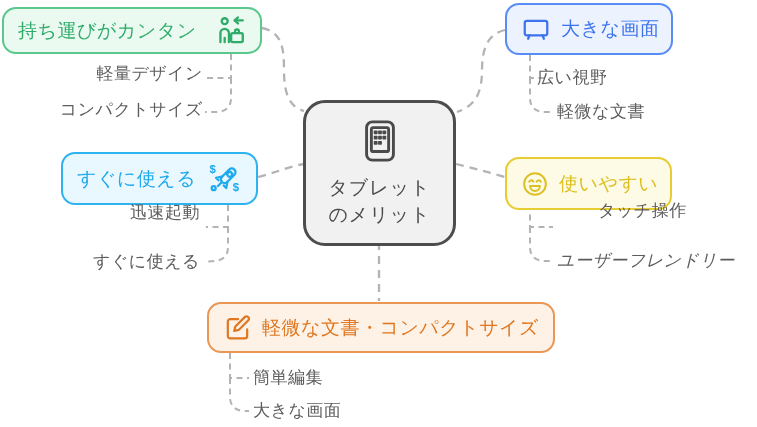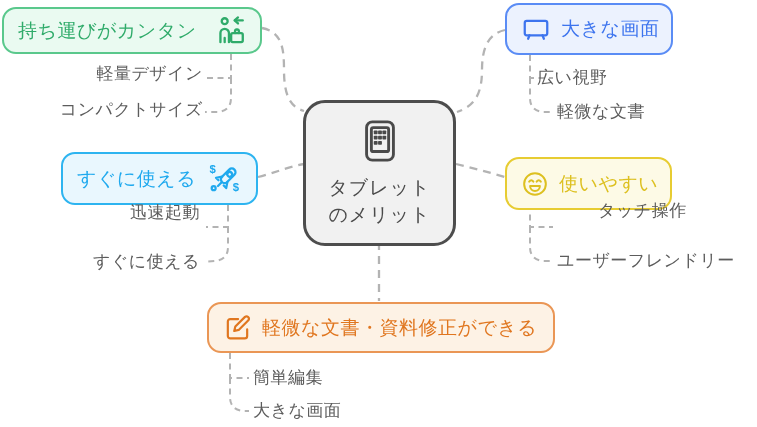--- a/index.html
+++ b/index.html
@@ -172,27 +172,27 @@
       <svg class="icon" width="28" height="28" viewBox="0 0 24 24" stroke="currentColor" stroke-width="1.7" fill="none" stroke-linecap="round" stroke-linejoin="round">
         <circle cx="12" cy="12" r="9.3"></circle>
         <path d="M7 10 q1.8 -2.6 3.6 0"></path>
         <path d="M13.4 10 q1.8 -2.6 3.6 0"></path>
         <path d="M7.8 13.8 a4.2 4.2 0 0 0 8.4 0 z"></path>
       </svg>
     </span>
     <span>使いやすい</span>
   </div>
   <div class="sub" style="left:557px; top:200px;margin-left:41px;">タッチ操作</div>
-  <div class="sub" style="left:557px; top:250px;">ユーザーフレンドリー</div>
+  <div class="sub" style="left:557px; top:250px;font-style:italic;">ユーザーフレンドリー</div>
 
   <div class="node" style="left: 207px; top: 302px; width: 348px; height: 51px; border-color: rgb(234, 150, 85); background: rgb(253, 242, 229); color: rgb(224, 118, 31);">
     <span class="nicon">
       <svg class="icon" width="29" height="29" viewBox="0 0 24 24" stroke="currentColor" stroke-width="1.8" fill="none" stroke-linecap="round" stroke-linejoin="round">
         <path d="M20 13.5 V19 a2 2 0 0 1 -2 2 H6 a2 2 0 0 1 -2 -2 V7 a2 2 0 0 1 2 -2 h6.5"></path>
         <path d="M18.2 3.2 a2 2 0 0 1 2.8 2.8 L13 14 l-3.7 0.9 0.9 -3.7 z"></path>
       </svg>
     </span>
-    <span>軽微な文書・資料修正ができる</span>
+    <span>軽微な文書・コンパクトサイズ</span>
   </div>
   <div class="sub" style="left:253px; top:367px;">簡単編集</div>
   <div class="sub" style="left:253px; top:400px;">大きな画面</div>
 
 </div>
 
 </body></html>

